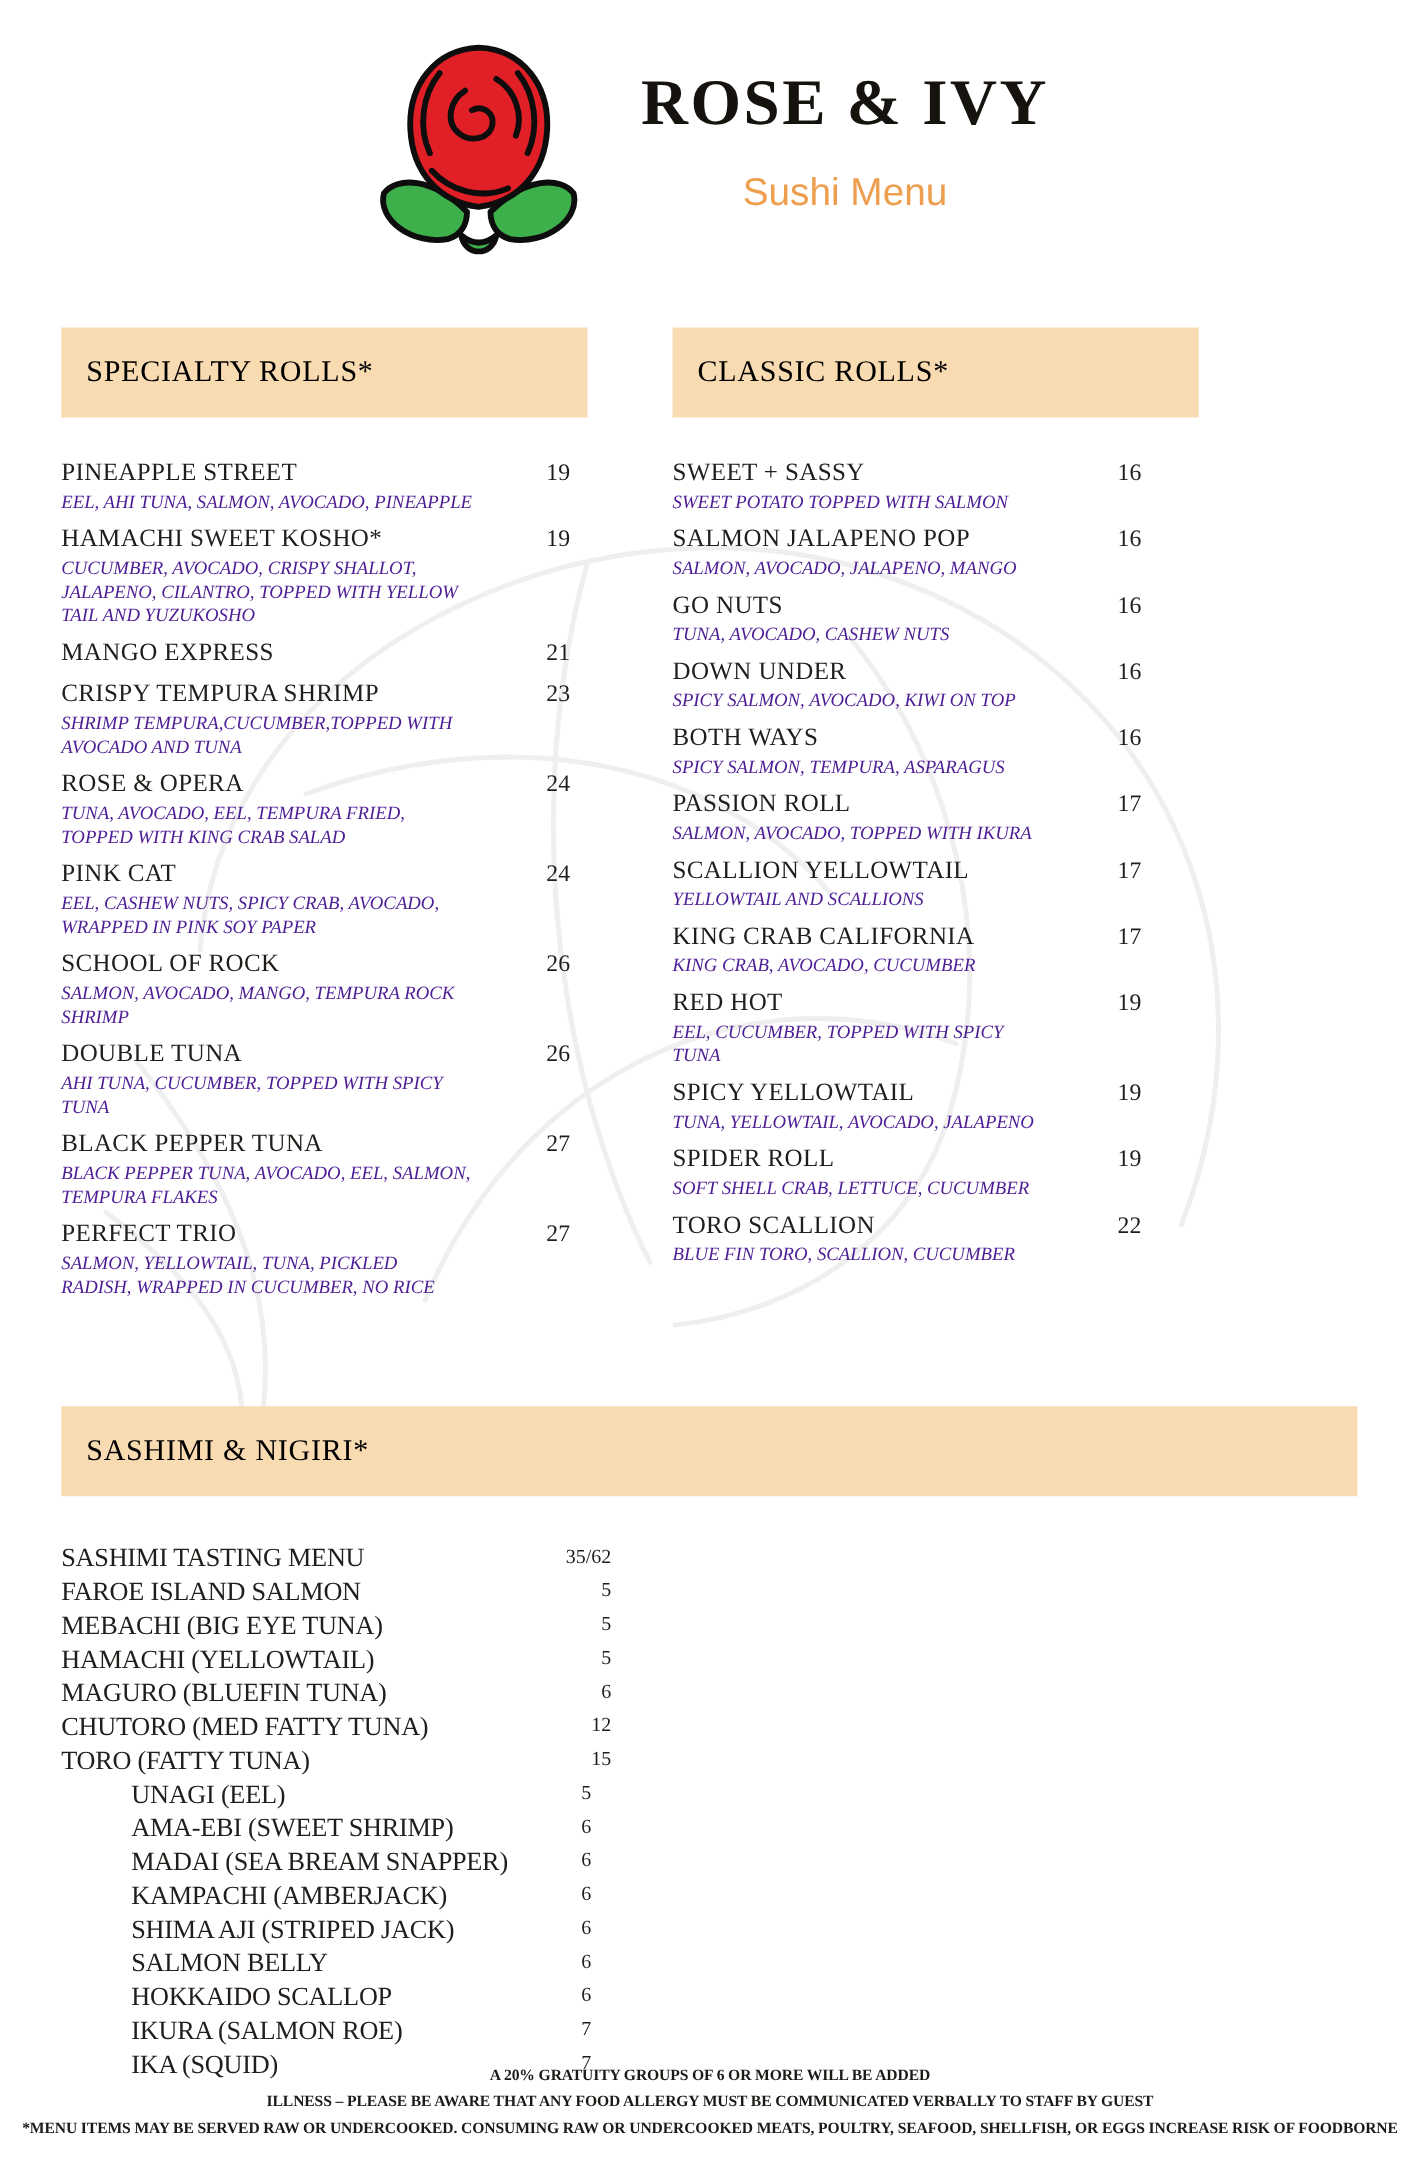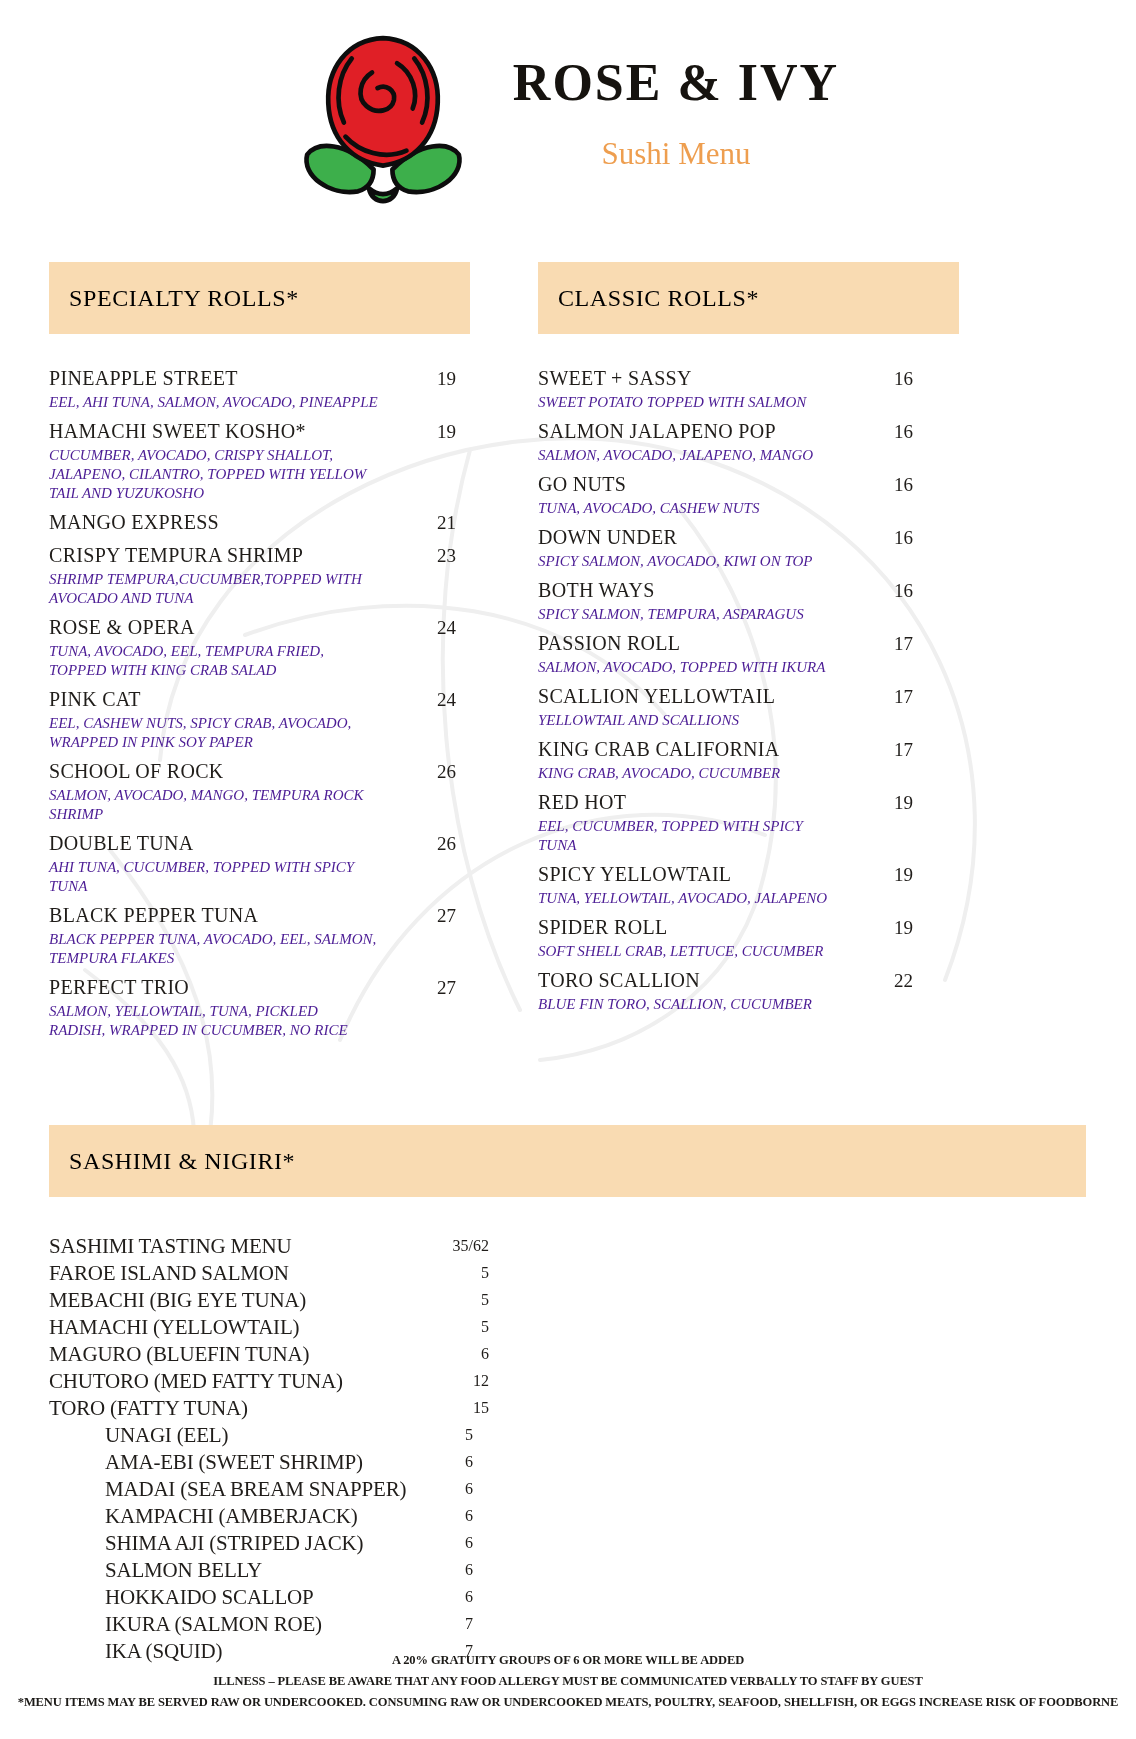--- a/index.html
+++ b/index.html
@@ -6,21 +6,21 @@
   .page{position:relative;width:1136px;height:1739px;background:#ffffff;overflow:hidden;
         font-family:"Liberation Serif","DejaVu Serif",serif;color:#201d1a;}
   
   .watermark{position:absolute;top:330px;left:40px;z-index:0;pointer-events:none;}
   
   .header{position:absolute;top:26px;left:0;right:0;display:flex;justify-content:center;
           align-items:center;gap:44px;z-index:2;}
   .logo{width:172px;height:190px;flex:0 0 auto;}
   .title-block{text-align:center;padding-bottom:18px;}
   .restaurant-name{font-size:52px;font-weight:700;letter-spacing:2px;margin:0;color:#16130f;}
-  .menu-subtitle{font-family:Liberation Serif, serif;font-size:31px;
+  .menu-subtitle{font-family:Liberation Sans, sans-serif;font-size:31px;
                  color:var(--accent-orange,#ee9e4f);margin-top:24px;}
   
   .columns{position:absolute;top:262px;left:49px;width:910px;display:flex;gap:68px;z-index:2;}
   .col{width:421px;box-sizing:border-box;}
   .banner{height:72px;background:var(--banner-peach,#f9dbb2);display:flex;align-items:center;
           padding-left:20px;box-sizing:border-box;}
   .banner-title{font-size:24px;letter-spacing:0.6px;color:#000000;}
   .items{margin-top:31px;}
   .roll-item{margin-bottom:6px;}
   .roll-row{display:flex;justify-content:space-between;align-items:baseline;}

